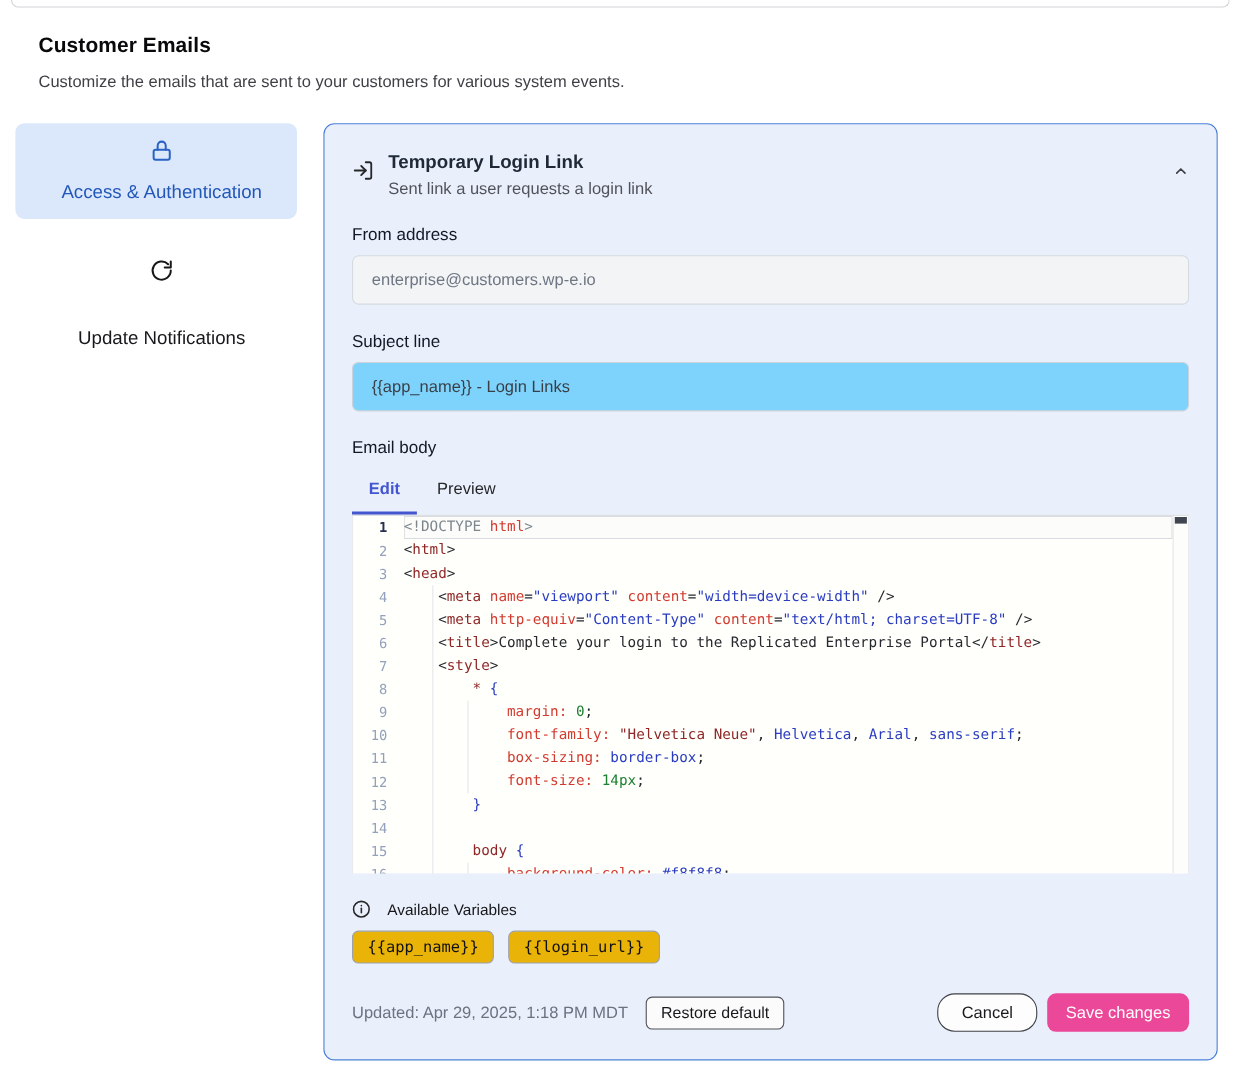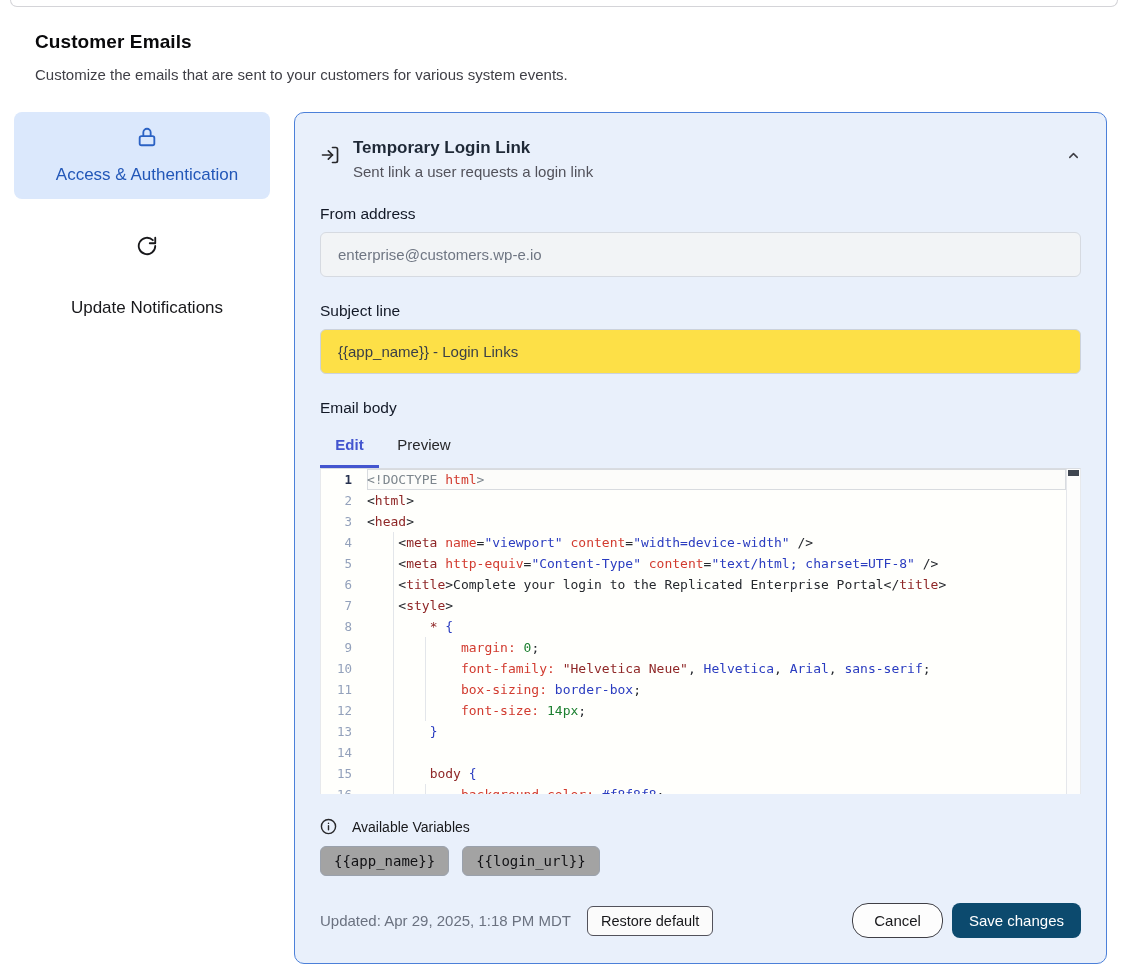--- a/index.html
+++ b/index.html
@@ -26,21 +26,21 @@
   .panel-head { display:flex; align-items:flex-start; gap:13px; }
   .panel-head .icn { margin-top:7px; display:flex; }
   .panel-title { font-size:17px; font-weight:700; color:#1f2937; }
   .panel-sub { margin-top:5px; font-size:15px; color:#52525b; }
   .chev { margin-left:auto; margin-top:10px; cursor:pointer; display:flex; }
 
   .field-label { margin-top:25px; margin-bottom:9px; font-size:15.5px; color:#121826; }
   .text-input { width:100%; height:45px; border-radius:6px; padding:0 17px; font-size:15px;
     font-family:"Liberation Sans","DejaVu Sans",sans-serif; outline:none; }
   .text-input.muted { background:#f2f4f6; border:1px solid #d6dae1; color:#6f7683; }
-  .text-input.plain { background:#fde047; border:1px solid #ccd2db; color:#3a3f47; }
+  .text-input.plain { background:#7dd3fc; border:1px solid #ccd2db; color:#3a3f47; }
 
   
   .tabs { display:flex; margin-top:8px; }
   .tab { padding:10px 0 12px 0; text-align:center; font-size:15px; cursor:pointer; }
   .tab.edit { width:59px; color:#4355cf; font-weight:700; border-bottom:3px solid #4355cf; }
   .tab.preview { width:90px; color:#27272a; }
 
   
   .editor { position:relative; height:326px; background:#fffffc; border:1px solid #d9dce1;
     border-left:1px solid #e7e9ec; border-right:1px solid #e7e9ec; border-bottom:none;
@@ -58,33 +58,33 @@
   .tk-b { color:#2a3cc0; } .tk-g { color:#1d8031; } .tk-gy { color:#7d868d; }
   .vscroll { position:absolute; top:0; right:0; width:14px; height:100%;
     background:#fdfdfc; border-left:1px solid #e5e7eb; }
   .vthumb { position:absolute; top:1px; left:1px; right:1px; height:6px; background:#3f4650; }
 
   
   .vars-head { margin-top:24px; display:flex; align-items:center; gap:15px;
     font-size:14px; color:#18181b; }
   .chips { margin-top:11px; display:flex; gap:13px; }
   .chip { font-family:"DejaVu Sans Mono","Liberation Mono",monospace; font-size:14px;
-    color:#111114; background:#a3a3a3; border:1px solid #9aa1ac; border-radius:6px;
+    color:#111114; background:#eab308; border:1px solid #9aa1ac; border-radius:6px;
     padding:6px 13px; cursor:pointer; }
 
   
   .panel-footer { margin-top:27px; display:flex; align-items:center; }
   .updated { font-size:15px; color:#6b7280; }
   .btn { font-family:"Liberation Sans","DejaVu Sans",sans-serif; cursor:pointer; }
   .btn-restore { margin-left:16px; font-size:14.5px; color:#18181b; background:#fbfbfb;
     border:1px solid #52525b; border-radius:6px; padding:6px 13px; }
   .footer-right { margin-left:auto; display:flex; gap:9px; }
   .btn-cancel { font-size:15px; color:#18181b; background:#fdfdfd; border:1.5px solid #3f3f46;
     border-radius:16px; padding:8px 21px; }
-  .btn-save { font-size:15px; color:#ffffff; background:#0c4a6e; border:none;
+  .btn-save { font-size:15px; color:#ffffff; background:#ec4899; border:none;
     border-radius:8px; padding:8px 17px; }
 </style>
 </head>
 <body>
 
 <div class="top-remnant"></div>
 
 <div class="page-header">
   <div class="page-title">Customer Emails</div>
   <div class="page-desc">Customize the emails that are sent to your customers for various system events.</div>

